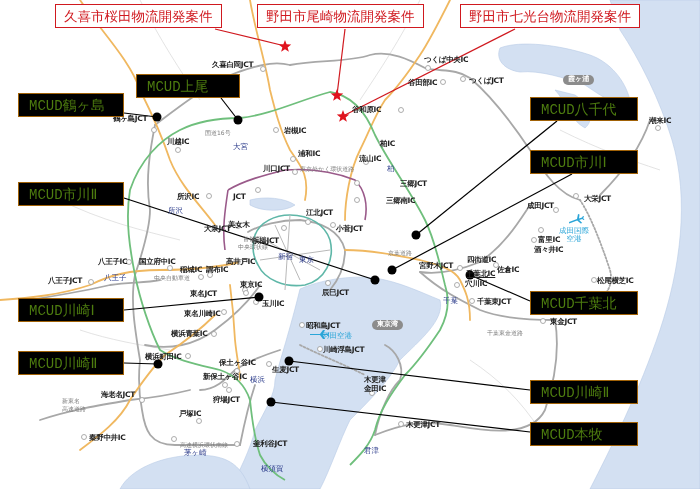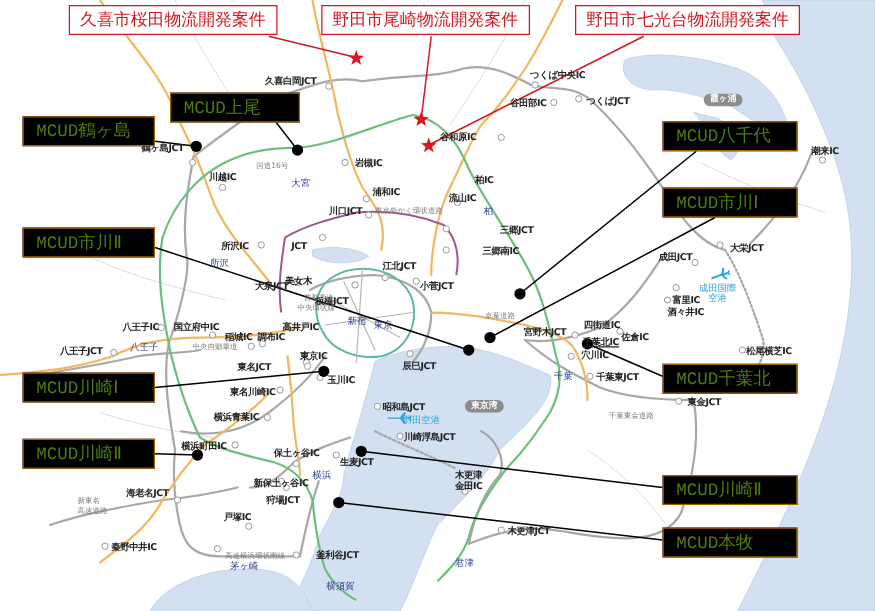--- a/index.html
+++ b/index.html
@@ -230,21 +230,21 @@
     <div class="place-label" style="left: 184px; top: 310px;">東名川崎IC</div>
     <div class="place-label" style="left: 550px; top: 318px;">東金JCT</div>
     <div class="place-label" style="left: 306px; top: 322px;">昭和島JCT</div>
     <div class="place-label" style="left: 171px; top: 330px;">横浜青葉IC</div>
     <div class="place-label" style="left: 323px; top: 346px;">川崎浮島JCT</div>
     <div class="place-label" style="left: 145px; top: 353px;">横浜町田IC</div>
     <div class="place-label" style="left: 219px; top: 359px;">保土ヶ谷IC</div>
     <div class="place-label" style="left: 272px; top: 366px;">生麦JCT</div>
     <div class="place-label" style="left: 364px; top: 376px;">木更津</div>
     <div class="place-label" style="left: 364px; top: 385px;">金田IC</div>
-    <div class="place-label" style="left: 176px; top: 383px; padding-left: 27px;">新保土ヶ谷IC</div>
+    <div class="place-label" style="left: 176px; top: 373px; padding-left: 27px;">新保土ヶ谷IC</div>
     <div class="place-label" style="left: 101px; top: 391px;">海老名JCT</div>
     <div class="place-label" style="left: 213px; top: 396px;">狩場JCT</div>
     <div class="place-label" style="left: 406px; top: 421px;">木更津JCT</div>
     <div class="place-label" style="left: 179px; top: 410px;">戸塚IC</div>
     <div class="place-label" style="left: 89px; top: 434px; text-align: center;">秦野中井IC</div>
     <div class="place-label" style="left: 240px; top: 440px; padding-left: 13px;">釜利谷JCT</div>
   </div>
 <div id="cities">
     <div class="city-label" style="left: 233px; top: 143px;">大宮</div>
     <div class="city-label" style="left: 387px; top: 165px;">柏</div>

